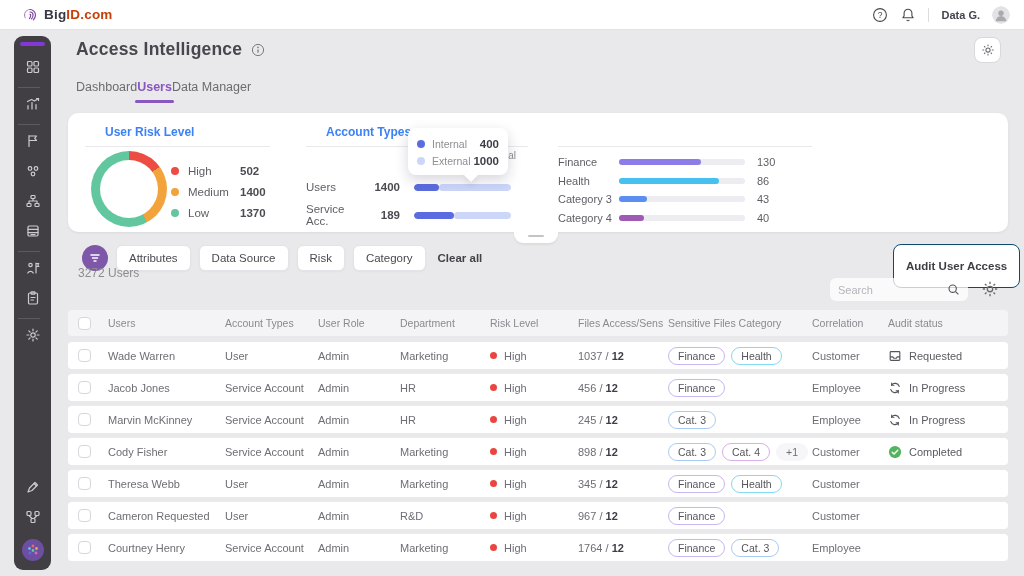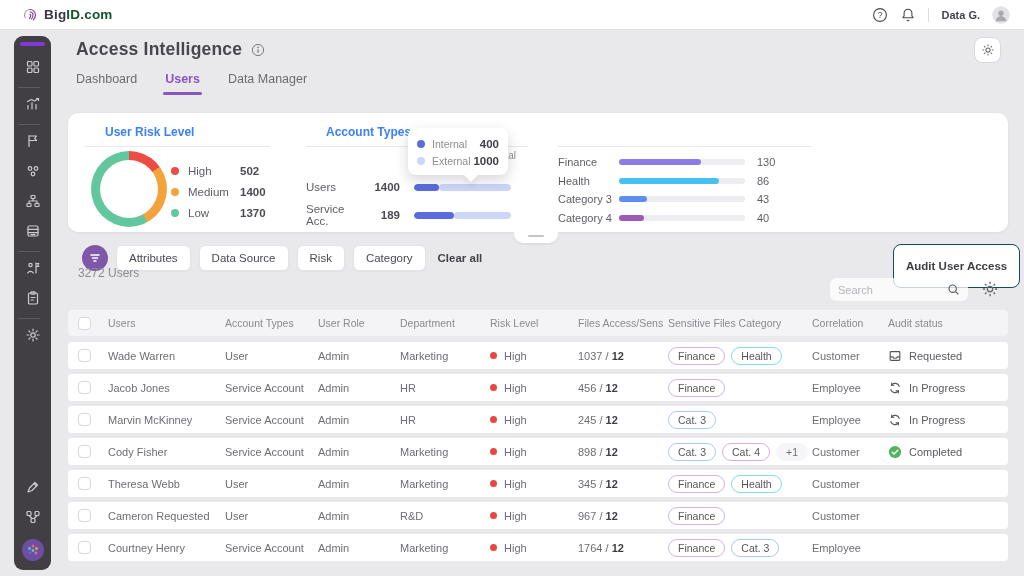--- a/index.html
+++ b/index.html
@@ -5,21 +5,21 @@
   * { margin:0; padding:0; box-sizing:border-box; }
   html,body { width:1024px; height:576px; }
   body { font-family:"Liberation Sans","DejaVu Sans",sans-serif; background:#e9e9eb; overflow:hidden; }
   .stage { position:relative; width:1024px; height:576px; background:#e9e9eb; }
 
   
   .topbar { position:absolute; left:0; top:0; width:1024px; height:30px; background:#fff;
             border-bottom:1px solid #e3e3e6; display:flex; align-items:center; padding:0 14px; z-index:5; }
   .logo { display:flex; align-items:center; gap:6px; margin-left:8px; }
   .logo-text { font-size:13.5px; font-weight:800; color:#3a3744; letter-spacing:.2px; }
-  .logo-text .purple { color:#14532d; }
+  .logo-text .purple { color:#c2410c; }
   .topbar-right { margin-left:auto; display:flex; align-items:center; gap:12px; }
   .tb-icon { width:16px; height:16px; display:inline-flex; }
   .tb-divider { width:1px; height:14px; background:#ddd; }
   .user-name { font-size:11px; font-weight:700; color:#46444c; }
   .avatar { width:18px; height:18px; border-radius:50%; overflow:hidden; }
 
   
   .sidebar { position:absolute; left:14px; top:36px; width:37px; height:534px; background:#413f43;
              border-radius:9px; display:flex; flex-direction:column; align-items:center; padding-top:6px; z-index:4; }
   .side-accent { width:25px; height:4px; border-radius:2px; background:#8338d6; margin-bottom:8px; }
@@ -29,21 +29,21 @@
   .side-bottom { margin-top:auto; display:flex; flex-direction:column; align-items:center; padding-bottom:8px; }
   .side-profile { width:24px; height:24px; border-radius:50%; margin-top:4px; }
 
   
   .page-title-row { position:absolute; left:76px; top:39px; display:flex; align-items:center; gap:9px; }
   .page-title { font-size:17.5px; font-weight:700; color:#49474e; letter-spacing:.2px; }
   .info-icon { width:14px; height:14px; display:inline-flex; }
   .settings-top-btn { position:absolute; left:974px; top:37px; width:27px; height:26px; background:#fff;
                       border:1px solid #d8d8dd; border-radius:8px; display:flex; align-items:center; justify-content:center; cursor:pointer; }
 
-  .tabs { position:absolute; left:76px; top:72px; display:flex; gap:28px; }
+  .tabs { position:absolute; left:76px; top:80px; display:flex; }
   .tab { font-size:12.5px; color:#6c6b71; padding-bottom:9px; position:relative; cursor:pointer; }
   .tab.active { color:#8a56c0; font-weight:700; }
   .tab.active::after { content:""; position:absolute; left:-2px; right:-2px; bottom:0; height:3px; border-radius:2px; background:#8a56c0; }
 
   
   .charts-card { position:absolute; left:68px; top:113px; width:940px; height:119px; background:#fff;
                  border-radius:10px; box-shadow:0 1px 3px rgba(40,40,60,.07); }
   .sec-title { position:absolute; font-size:12px; color:#3b82f6; font-weight:600; top:12px;margin-left:20px; }
   .sec-rule { position:absolute; height:1px; background:#e9e9ec; top:33px; }
 

